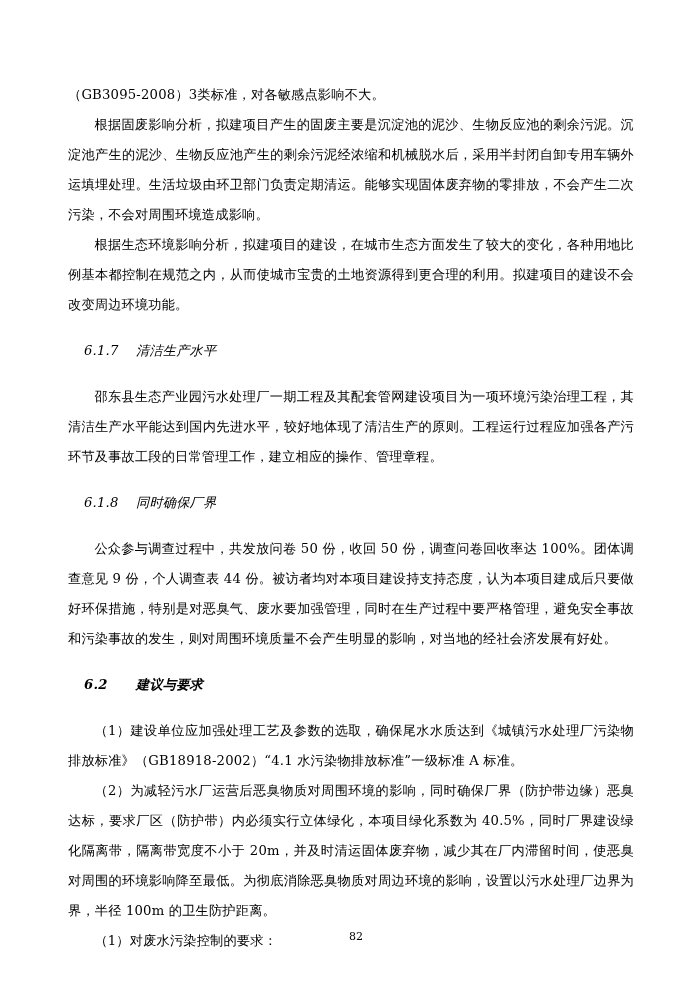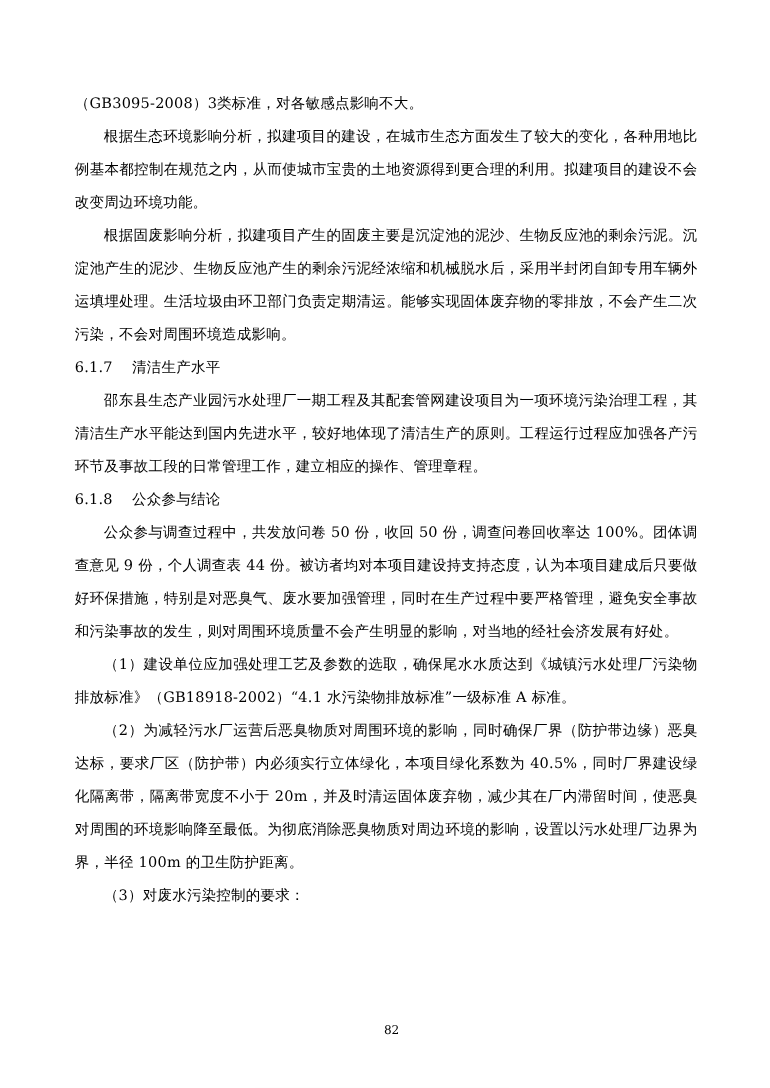--- a/index.html
+++ b/index.html
@@ -30,22 +30,23 @@
     text-justify: inter-ideograph;
     margin: 0;
     letter-spacing: 0.2px;
   }
   .indent {
     text-indent: 2em;
   }
   .heading {
     font-size: 13.2px;
     line-height: 30px;
-    margin: 0;
+    margin: 16px;
     letter-spacing: 0.2px;
+    font-style: italic;
   }
   .heading .num {
     display: inline-block;
     min-width: 52px;
   }
   .heading .ttl {
     display: inline-block;
   }
   .h-major {
     font-weight: bold;
@@ -61,40 +62,43 @@
   }
 </style>
 </head>
 <body>
 
 <div class="page">
   <div class="content">
 
     <p class="para">（GB3095-2008）3类标准，对各敏感点影响不大。</p>
 
+    <p class="para indent">根据固废影响分析，拟建项目产生的固废主要是沉淀池的泥沙、生物反应池的剩余污泥。沉淀池产生的泥沙、生物反应池产生的剩余污泥经浓缩和机械脱水后，采用半封闭自卸专用车辆外运填埋处理。生活垃圾由环卫部门负责定期清运。能够实现固体废弃物的零排放，不会产生二次污染，不会对周围环境造成影响。</p>
+
     <p class="para indent">根据生态环境影响分析，拟建项目的建设，在城市生态方面发生了较大的变化，各种用地比例基本都控制在规范之内，从而使城市宝贵的土地资源得到更合理的利用。拟建项目的建设不会改变周边环境功能。</p>
-
-    <p class="para indent">根据固废影响分析，拟建项目产生的固废主要是沉淀池的泥沙、生物反应池的剩余污泥。沉淀池产生的泥沙、生物反应池产生的剩余污泥经浓缩和机械脱水后，采用半封闭自卸专用车辆外运填埋处理。生活垃圾由环卫部门负责定期清运。能够实现固体废弃物的零排放，不会产生二次污染，不会对周围环境造成影响。</p>
 
     <p class="heading">
       <span class="num">6.1.7</span><span class="ttl">清洁生产水平</span>
     </p>
 
     <p class="para indent">邵东县生态产业园污水处理厂一期工程及其配套管网建设项目为一项环境污染治理工程，其清洁生产水平能达到国内先进水平，较好地体现了清洁生产的原则。工程运行过程应加强各产污环节及事故工段的日常管理工作，建立相应的操作、管理章程。</p>
 
     <p class="heading">
-      <span class="num">6.1.8</span><span class="ttl">公众参与结论</span>
+      <span class="num">6.1.8</span><span class="ttl">同时确保厂界</span>
     </p>
 
     <p class="para indent">公众参与调查过程中，共发放问卷 50 份，收回 50 份，调查问卷回收率达 100%。团体调查意见 9 份，个人调查表 44 份。被访者均对本项目建设持支持态度，认为本项目建成后只要做好环保措施，特别是对恶臭气、废水要加强管理，同时在生产过程中要严格管理，避免安全事故和污染事故的发生，则对周围环境质量不会产生明显的影响，对当地的经社会济发展有好处。</p>
 
+    <p class="heading h-major">
+      <span class="num">6.2</span><span class="ttl">建议与要求</span>
+    </p>
 
     <p class="para indent">（1）建设单位应加强处理工艺及参数的选取，确保尾水水质达到《城镇污水处理厂污染物排放标准》（GB18918-2002）“4.1 水污染物排放标准”一级标准 A 标准。</p>
 
     <p class="para indent">（2）为减轻污水厂运营后恶臭物质对周围环境的影响，同时确保厂界（防护带边缘）恶臭达标，要求厂区（防护带）内必须实行立体绿化，本项目绿化系数为 40.5%，同时厂界建设绿化隔离带，隔离带宽度不小于 20m，并及时清运固体废弃物，减少其在厂内滞留时间，使恶臭对周围的环境影响降至最低。为彻底消除恶臭物质对周边环境的影响，设置以污水处理厂边界为界，半径 100m 的卫生防护距离。</p>
 
-    <p class="para indent">（3）对废水污染控制的要求：</p>
+    <p class="para indent">（1）对废水污染控制的要求：</p>
 
 
   </div>
 
   <div class="pagenum">82</div>
 </div>
 
 </body></html>

